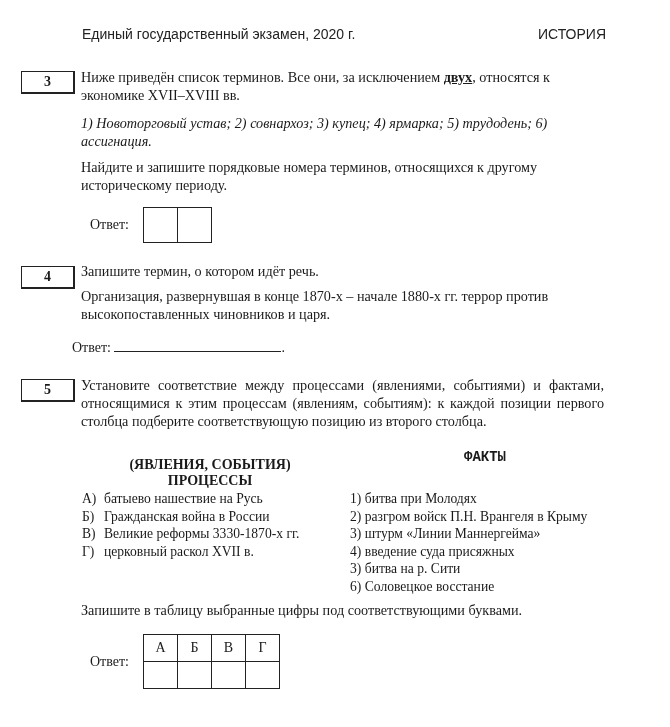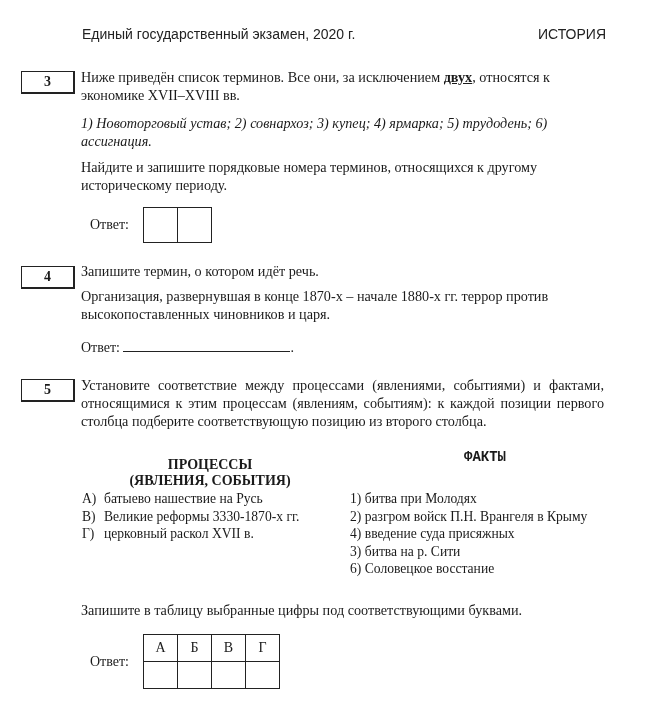--- a/index.html
+++ b/index.html
@@ -40,43 +40,45 @@
 <div class="para" style="top:159px;">Найдите и запишите порядковые номера терминов, относящихся к другому историческому периоду.</div>
 <div class="ans-label" style="left:90px; top:217px;">Ответ:</div>
 <div class="cellrow" style="left:144px; top:207px;">
   <div class="cell"></div>
   <div class="cell"></div>
 </div>
 
 <div class="numbox" style="top:266px;">4</div>
 <div class="para" style="top:263px;">Запишите термин, о котором идёт речь.</div>
 <div class="para" style="top:288px;">Организация, развернувшая в конце 1870-х – начале 1880-х гг. террор против высокопоставленных чиновников и царя.</div>
-<div class="ans-label" style="left:81px; top:338px;font-family:Liberation Serif, serif;">
+<div class="ans-label" style="left:72px; top:338px;font-family:Liberation Serif, serif;">
   <span>Ответ:</span>
   <span class="underline-blank"></span><span>.</span>
 </div>
 
 <div class="numbox" style="top:379px;">5</div>
 <div class="para justify" style="top:376px; line-height:18px;">Установите соответствие между процессами (явлениями, событиями) и фактами, относящимися к этим процессам (явлениям, событиям): к каждой позиции первого столбца подберите соответствующую позицию из второго столбца.</div>
 
 <div class="col-title" style="left:80px; top:457px; width:260px;">
+  <div>(ЯВЛЕНИЯ, СОБЫТИЯ)</div>
   <div>ПРОЦЕССЫ</div>
-  <div>(ЯВЛЕНИЯ, СОБЫТИЯ)</div>
 </div>
 <div class="col-title" style="left:350px; top:449px; width:270px;font-family:Liberation Mono, monospace;">ФАКТЫ</div>
 
 <div class="list" style="left:82px; top:490px;">
   <div><span class="lt">А)</span><span>батыево нашествие на Русь</span></div>
+  <div><span class="lt">Б)</span><span>Гражданская война в России</span></div>
   <div><span class="lt">В)</span><span>Великие реформы 3330-1870-х гг.</span></div>
   <div><span class="lt">Г)</span><span>церковный раскол XVII в.</span></div>
 </div>
 
 <div class="list" style="left:350px; top:490px;">
   <div>1) битва при Молодях</div>
   <div>2) разгром войск П.Н. Врангеля в Крыму</div>
+  <div>3) штурм «Линии Маннергейма»</div>
   <div>4) введение суда присяжных</div>
   <div>3) битва на р. Сити</div>
   <div>6) Соловецкое восстание</div>
 </div>
 
 <div class="para" style="top:602px;">Запишите в таблицу выбранные цифры под соответствующими буквами.</div>
 <div class="ans-label" style="left:90px; top:654px;">Ответ:</div>
 <table class="grid">
   <tbody>
       <tr>

